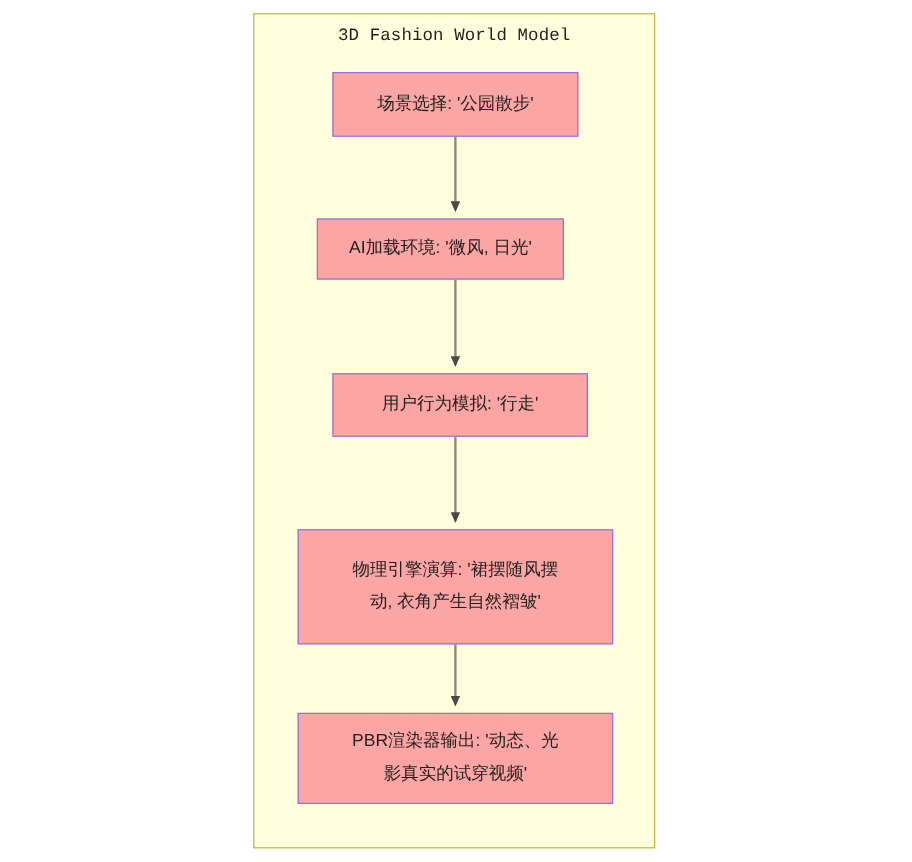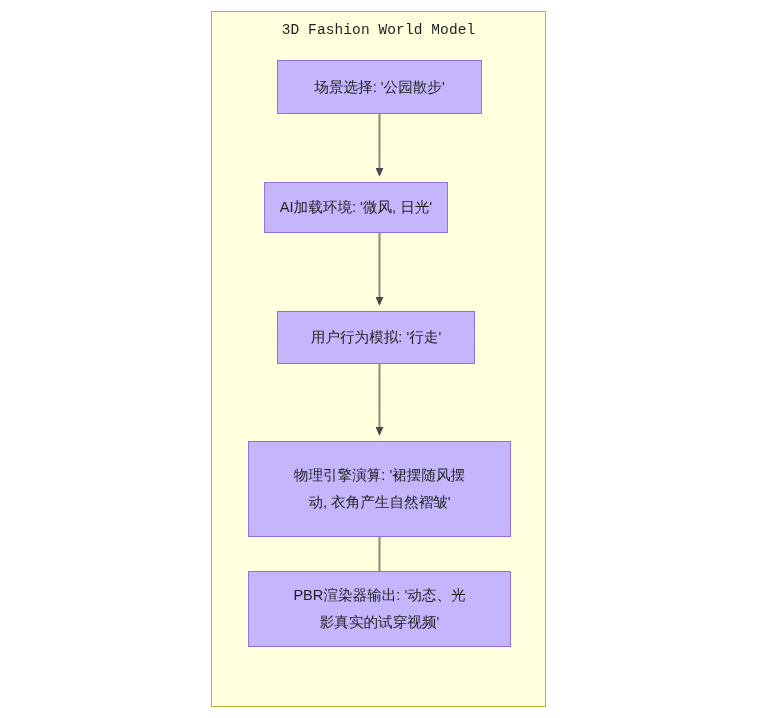--- a/index.html
+++ b/index.html
@@ -39,21 +39,21 @@
     width: 100%;
     text-align: center;
     font-size: 14.5px;
     color: #1f1f1f;
     line-height: 20px;
     letter-spacing: 0.1px;
     font-family: Liberation Mono, monospace;
   }
   .node {
     position: absolute;
-    background: #c4b5fd;
+    background: #fca5a5;
     border: 1.4px solid #9370db;
     box-sizing: border-box;
     display: flex;
     align-items: center;
     justify-content: center;
     text-align: center;
     font-size: 14.6px;
     color: #1f1f1f;
     line-height: 27px;
     border-radius: 0px;
@@ -98,31 +98,31 @@
     </g>
     <g>
       <line x1="379.5" y1="519" x2="379.5" y2="587" stroke="#8c8a7a" stroke-width="2" marker-end="url(#arrowhead)"></line>
     </g>
   </svg>
 
   <div class="node" style="left:277px; top:60px; width:205px; height:54px;">
     <span class="node-label">场景选择: '公园散步'</span>
   </div>
 
-  <div class="node" style="left:264px; top:182px; width:184px; height:51px;">
+  <div class="node" style="left:264px; top:182px; width:206px; height:51px;">
     <span class="node-label">AI加载环境: '微风, 日光'</span>
   </div>
 
-  <div class="node" style="left:277px; top:311px; width:198px; height:53px;">
+  <div class="node" style="left:277px; top:311px; width:213px; height:53px;">
     <span class="node-label">用户行为模拟: '行走'</span>
   </div>
 
   <div class="node" style="left:248px; top:441px; width:263px; height:96px;">
     <span class="node-label">物理引擎演算: '裙摆随风摆
 动, 衣角产生自然褶皱'</span>
   </div>
 
-  <div class="node" style="left:248px; top:571px; width:263px; height:76px;">
+  <div class="node" style="left:248px; top:594px; width:263px; height:76px;">
     <span class="node-label">PBR渲染器输出: '动态、光
 影真实的试穿视频'</span>
   </div>
 
 </div>
 
 </body></html>

